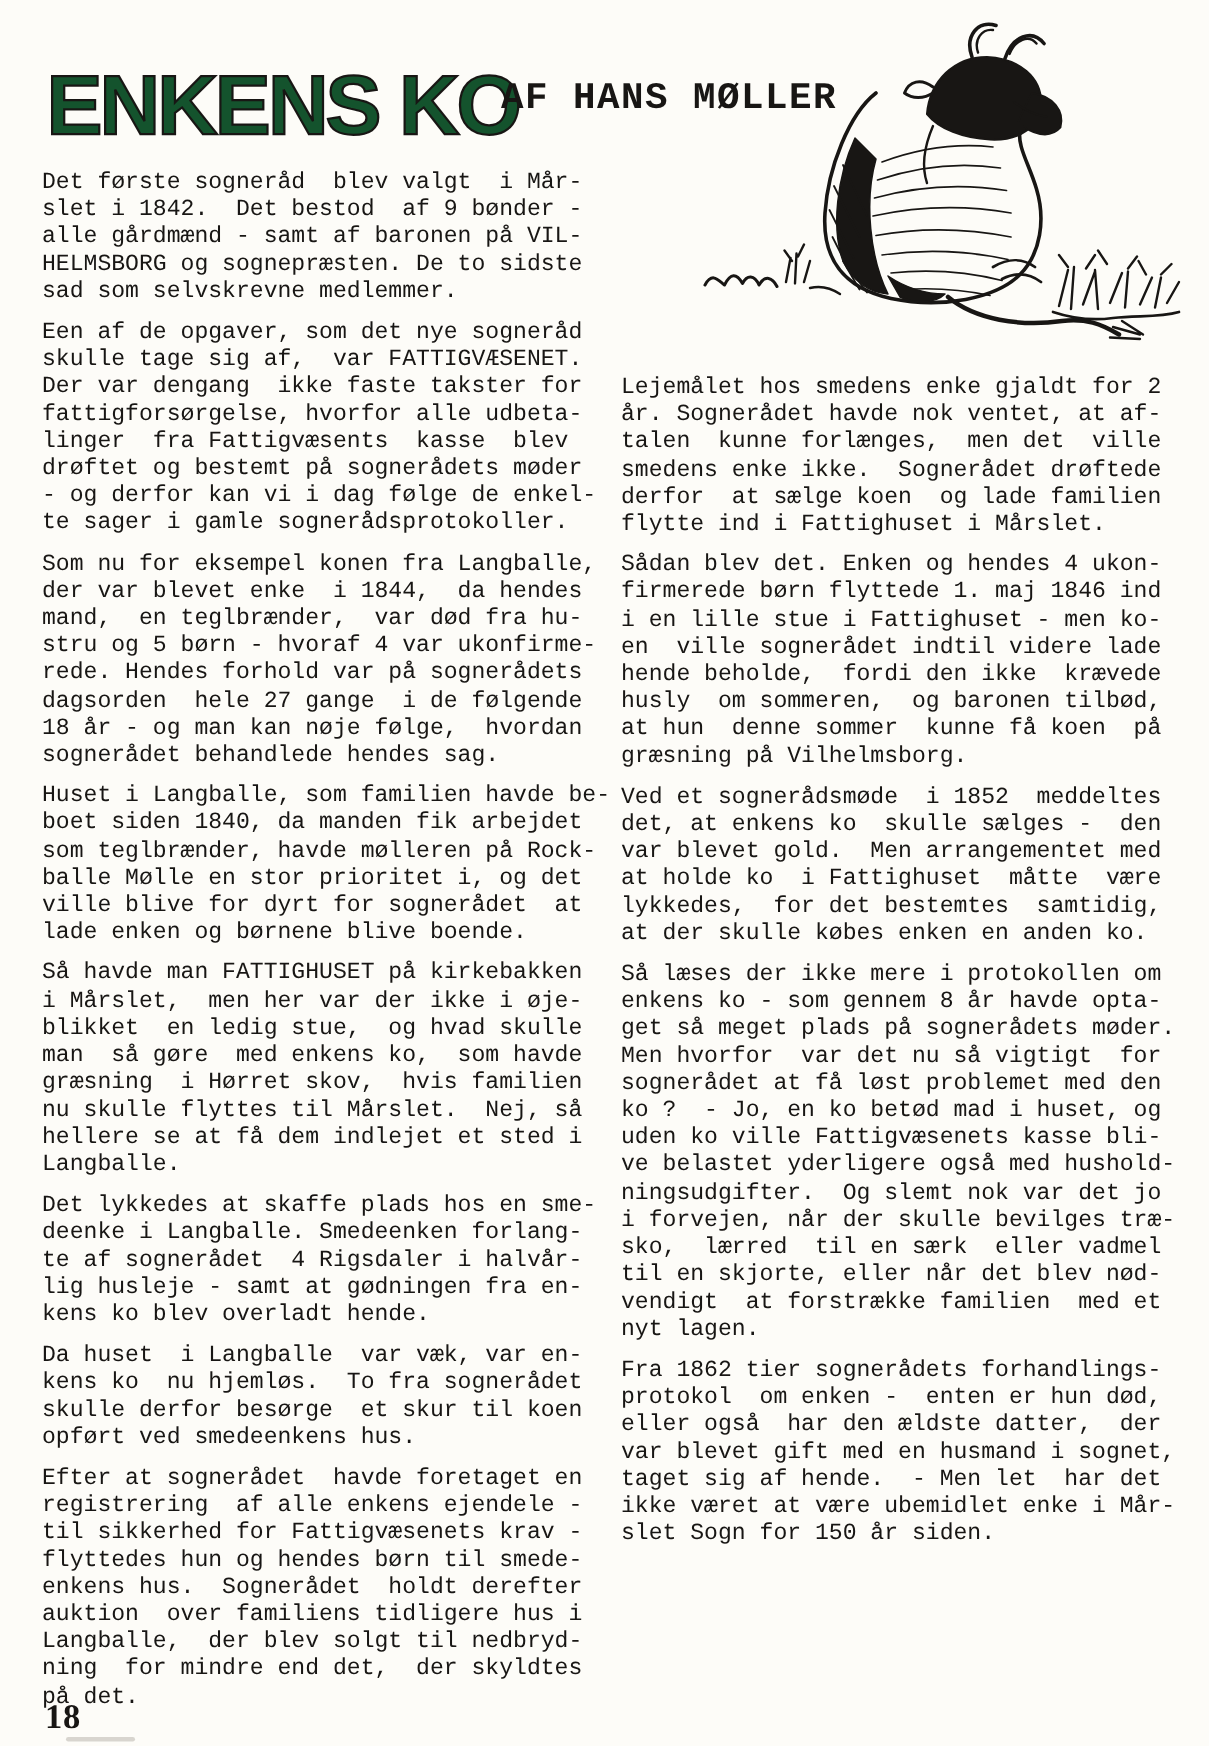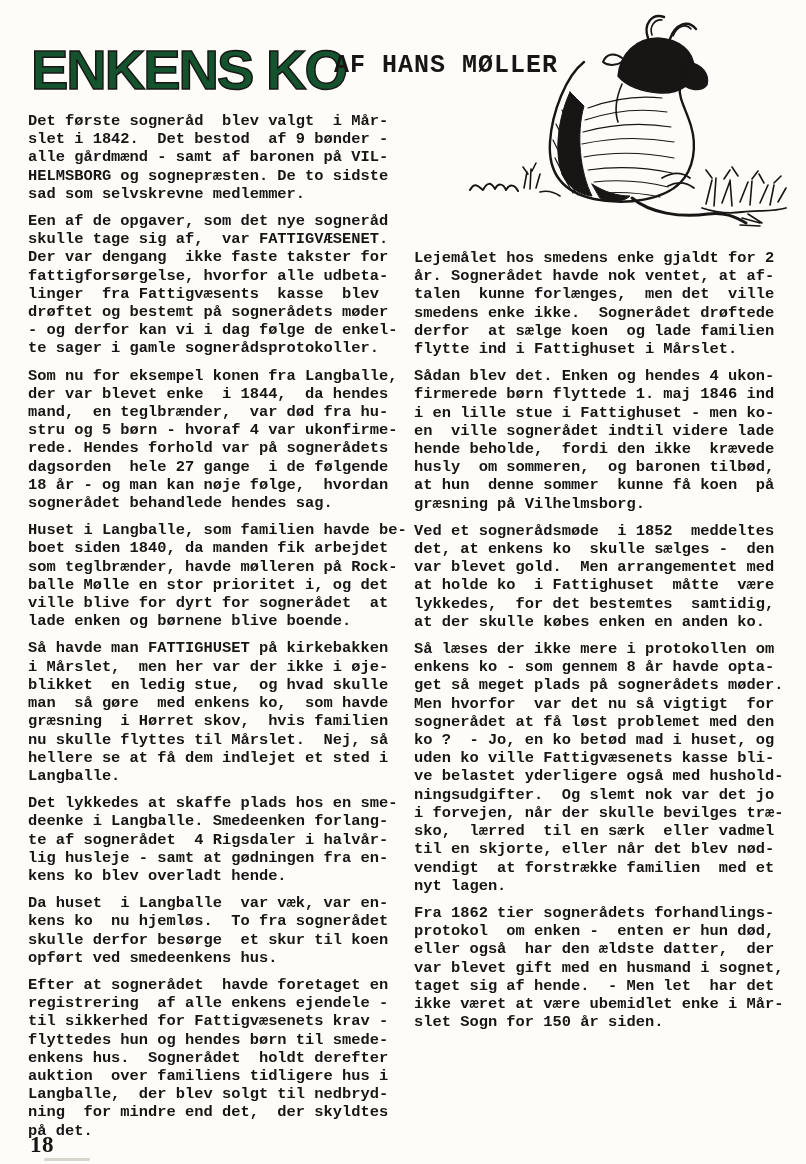--- a/index.html
+++ b/index.html
@@ -24,21 +24,21 @@
   .byline{
     position:absolute;left:334px;top:51px;
     font-weight:700;font-size:25px;letter-spacing:1px;
     white-space:nowrap;
   }
   .cow{
     position:absolute;left:466px;top:6px;width:334px;height:230px;
   }
   .col{
     position:absolute;width:386px;
-    font-weight:700;font-size:15.4px;line-height:18.2px;
+    font-weight:400;font-size:15.4px;line-height:18.2px;
   }
   .col-left{left:28px;top:112px;}
   .col-right{left:414px;top:237px;margin-top:12px;}
   .col p{
     margin:0 0 9px 0;
     white-space:pre;
   }
   .page-number{
     position:absolute;left:30px;top:1132px;
     font-family:Liberation Serif, serif;

